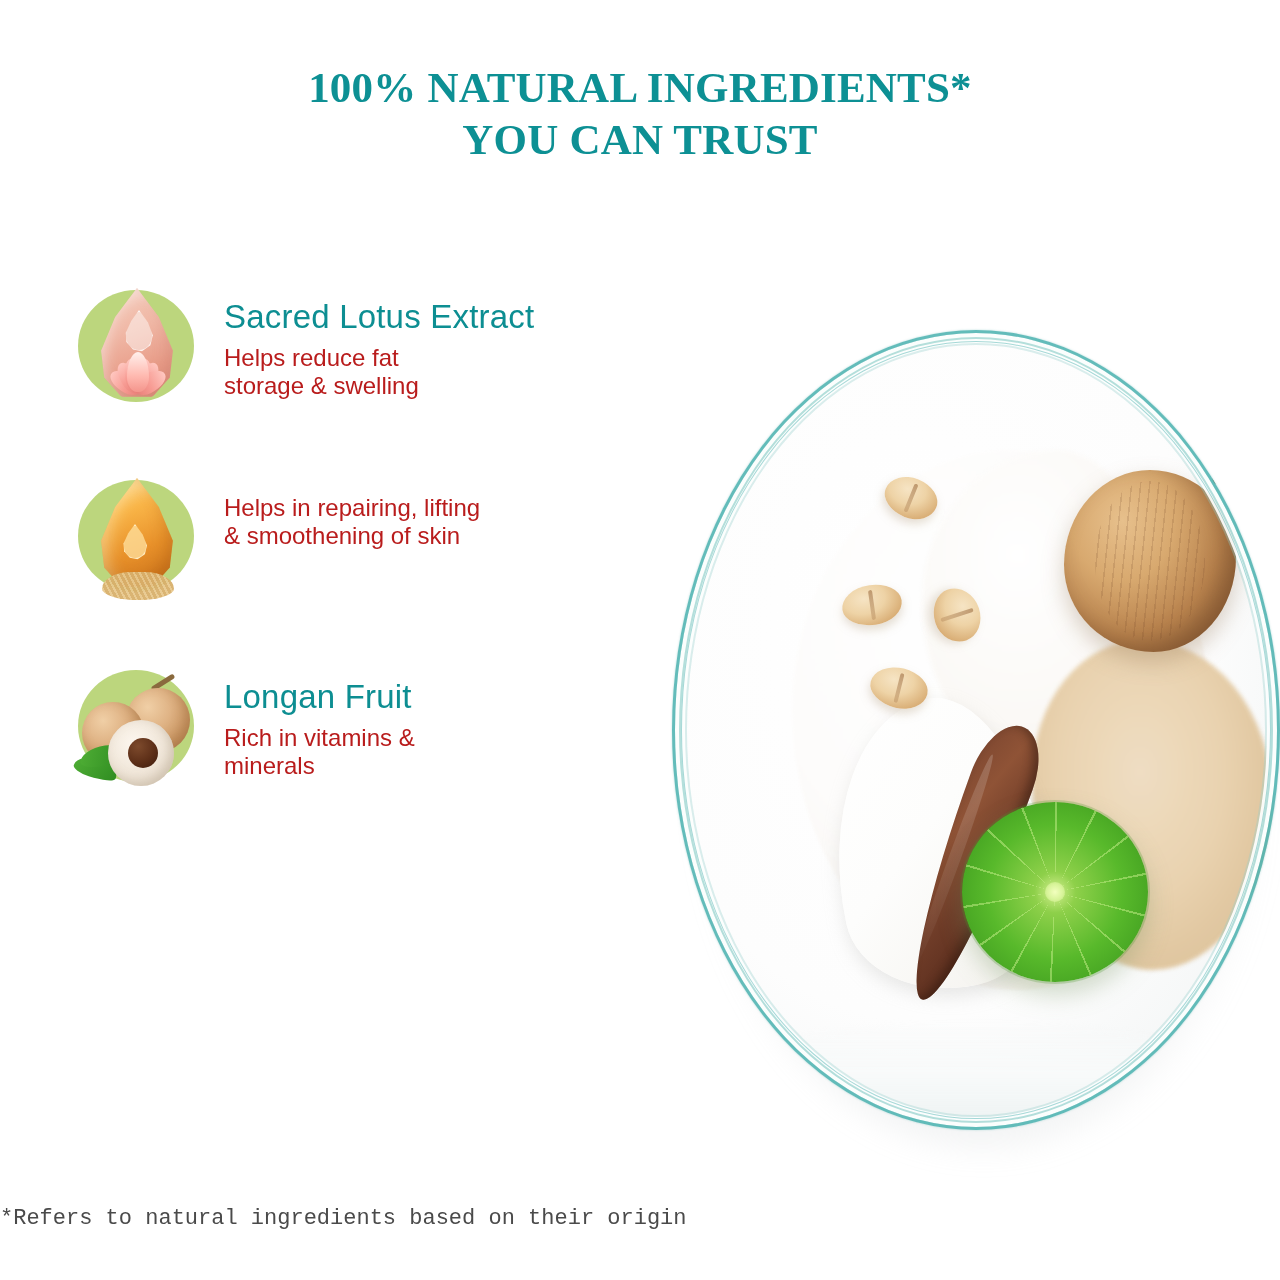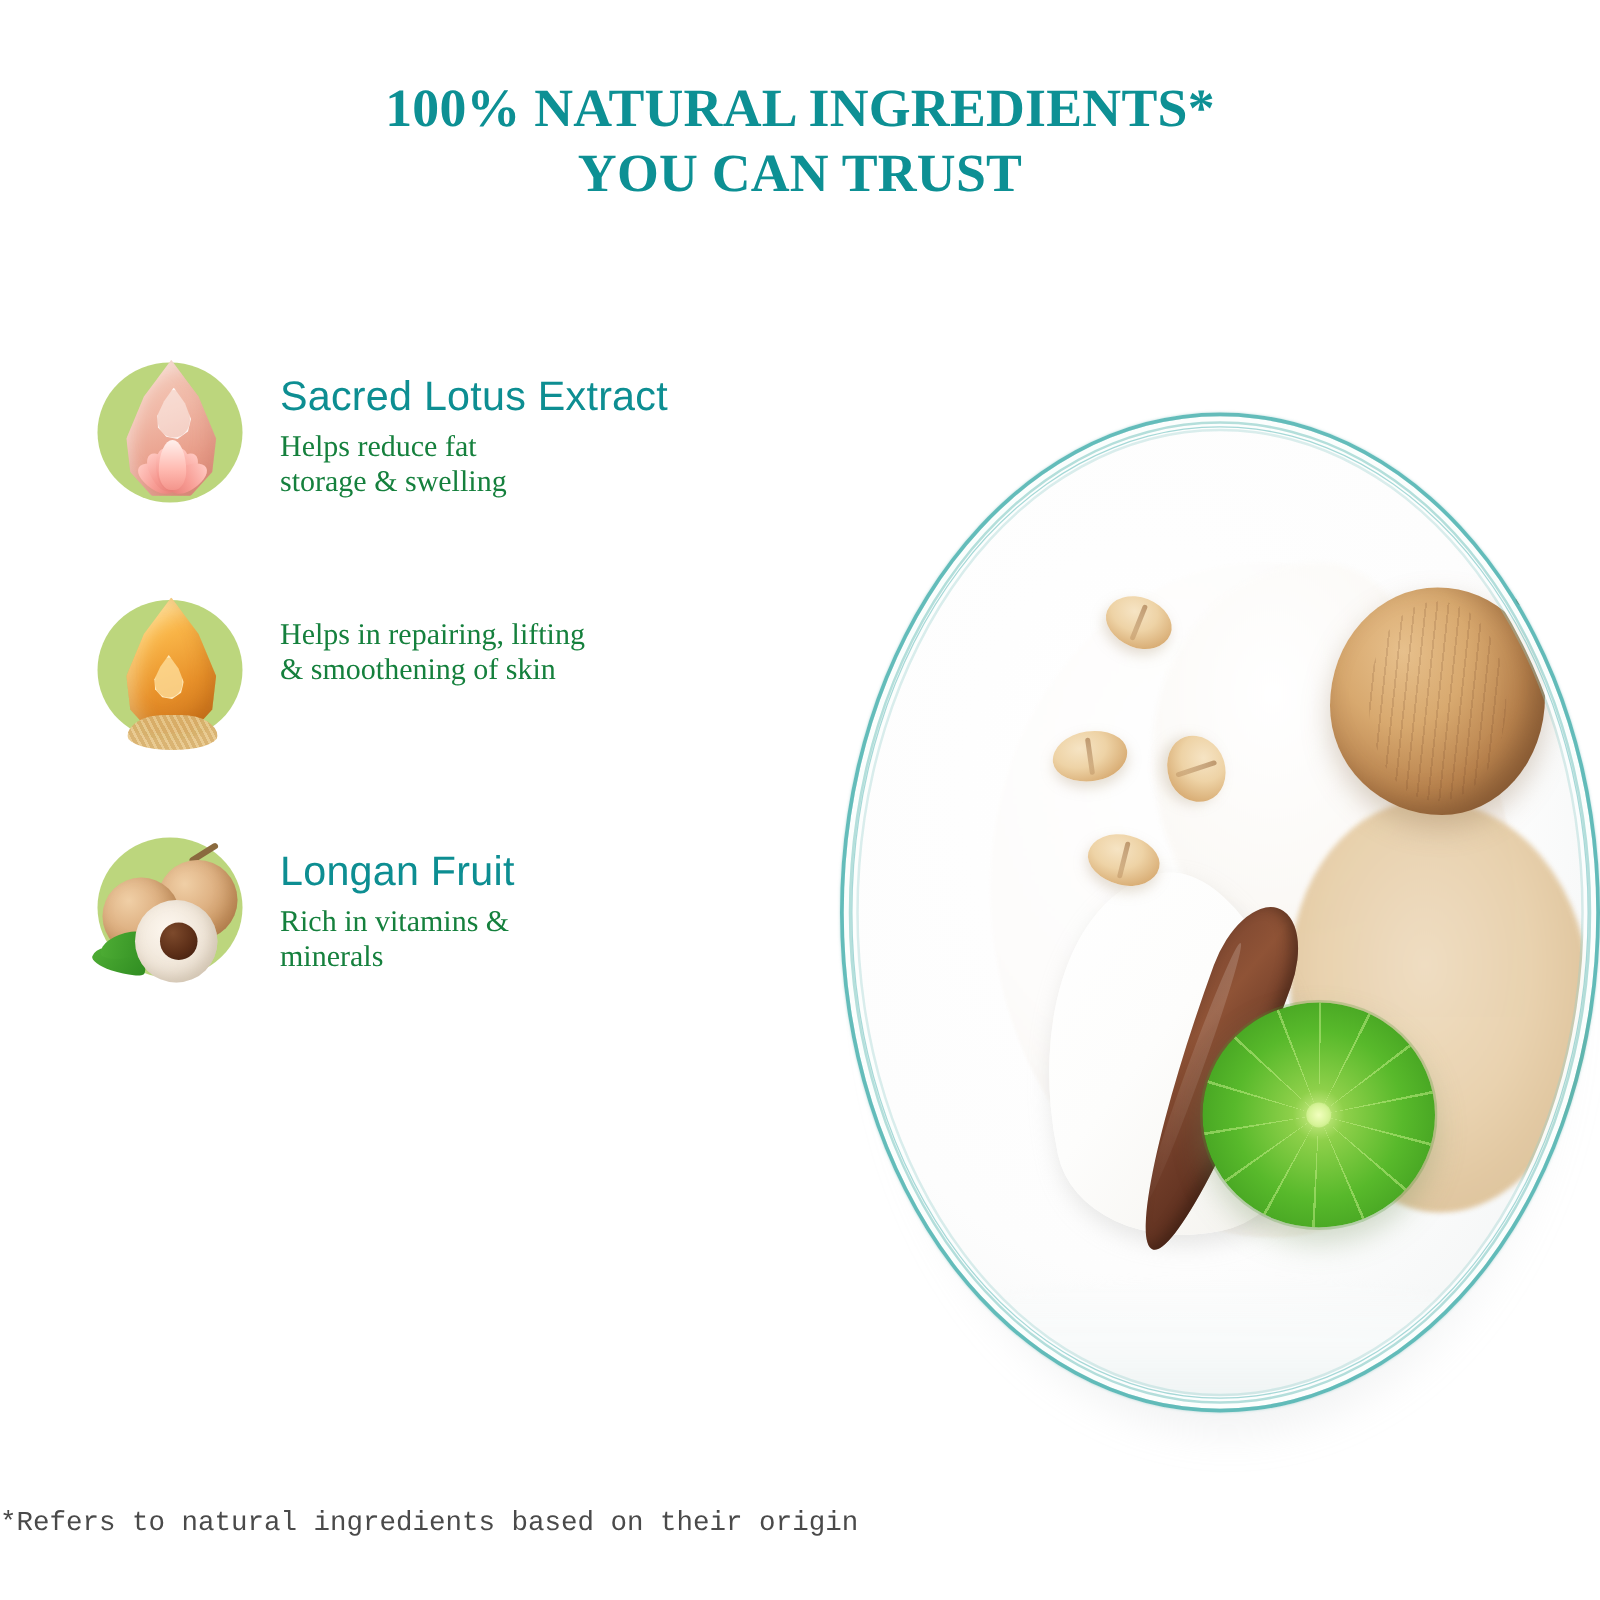--- a/index.html
+++ b/index.html
@@ -49,22 +49,22 @@
   .ing-name {
     color: #0d8e92;
     font-size: 33px;
     font-weight: 400;
     line-height: 40px;
     letter-spacing: 0.2px;
     white-space: nowrap;
   }
   .ing-desc {
     margin-top: 7px;
-    color: #15803d;
-    font-family: Liberation Serif, serif;
+    color: #b91c1c;
+    font-family: Liberation Sans, sans-serif;
     font-size: 24px;
     line-height: 28px;
     white-space: pre-line;
     letter-spacing: 0px;
   }
 
   
   .footnote {
     position: absolute;
     left: 0; top: 1206px; width: 1280px;

